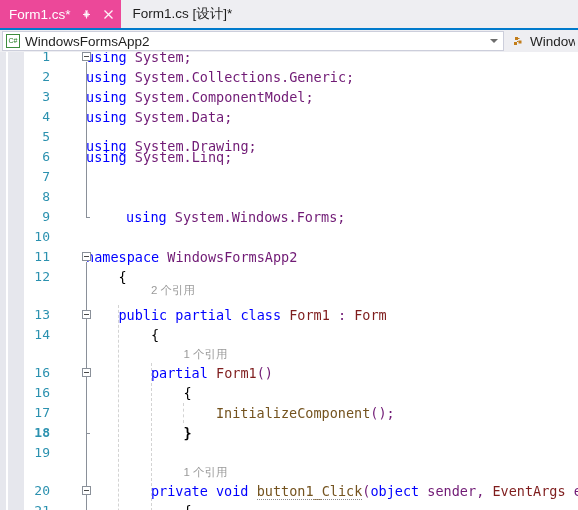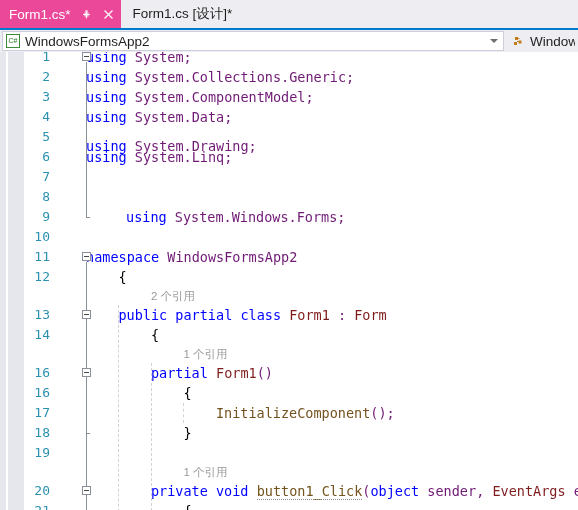--- a/index.html
+++ b/index.html
@@ -275,28 +275,28 @@
         <div class="row" style="top: 35px;"><span class="ln">3</span><span class="code" style="left: 86px;"><span class="kw">using</span><span class="txt"> System.ComponentModel;</span></span></div>
         <div class="row" style="top: 55px;"><span class="ln">4</span><span class="code" style="left: 86px;"><span class="kw">using</span><span class="txt"> System.Data;</span></span></div>
         <div class="row" style="top: 75px;"><span class="ln">5</span><span class="code" style="left: 86px; margin-top: 9px;"><span class="kw">using</span><span class="txt"> System.Drawing;</span></span></div>
         <div class="row" style="top: 95px;"><span class="ln">6</span><span class="code" style="left: 86px;"><span class="kw">using</span><span class="txt"> System.Linq;</span></span></div>
         <div class="row" style="top: 115px;"><span class="ln">7</span></div>
         <div class="row" style="top: 135px;"><span class="ln">8</span></div>
         <div class="row" style="top: 155px;"><span class="ln">9</span><span class="code" style="left: 86px; margin-left: 40px;"><span class="kw">using</span><span class="txt"> System.Windows.Forms;</span></span></div>
         <div class="row" style="top: 175px;"><span class="ln">10</span></div>
         <div class="row" style="top: 195px;"><span class="ln">11</span><span class="code" style="left: 86px;"><span class="kw">namespace</span><span class="txt"> WindowsFormsApp2</span></span></div>
         <div class="row" style="top: 215px;"><span class="ln">12</span><span class="code" style="left: 118.48px;"><span class="pun">{</span></span></div>
-        <div class="codelens" style="top: 235px; left: 150.96px;">2 个引用</div>
+        <div class="codelens" style="top: 229px; left: 150.96px;">2 个引用</div>
         <div class="row" style="top: 253px;"><span class="ln">13</span><span class="code" style="left: 118.48px;"><span class="kw">public partial class</span><span class="txt"> </span><span class="typ">Form1</span><span class="txt"> : </span><span class="typ">Form</span></span></div>
         <div class="row" style="top: 273px;"><span class="ln">14</span><span class="code" style="left: 150.96px;"><span class="pun">{</span></span></div>
         <div class="codelens" style="top: 293px; left: 183.44px;">1 个引用</div>
         <div class="row" style="top: 311px;"><span class="ln">16</span><span class="code" style="left: 150.96px;"><span class="kw">partial</span><span class="txt"> </span><span class="typ">Form1</span><span class="txt">()</span></span></div>
         <div class="row" style="top: 331px;"><span class="ln">16</span><span class="code" style="left: 183.44px;"><span class="pun">{</span></span></div>
         <div class="row" style="top: 351px;"><span class="ln">17</span><span class="code" style="left: 215.92px;"><span class="mth">InitializeComponent</span><span class="txt">();</span></span></div>
-        <div class="row" style="top: 371px;"><span class="ln">18</span><span class="code" style="left: 183.44px;"><span class="pun">}</span></span></div>
+        <div class="row" style="top: 371px; font-weight: bold;"><span class="ln">18</span><span class="code" style="left: 183.44px;"><span class="pun">}</span></span></div>
         <div class="row" style="top: 391px;"><span class="ln">19</span></div>
         <div class="codelens" style="top: 411px; left: 183.44px;">1 个引用</div>
         <div class="row" style="top: 429px; padding-left: 36px;"><span class="ln">20</span><span class="code" style="left: 150.96px;"><span class="kw">private void</span><span class="txt"> </span><span class="mth rename-underline">button1_Click</span><span class="txt">(</span><span class="kw">object</span><span class="txt"> sender, </span><span class="typ">EventArgs</span><span class="txt"> e)</span></span></div>
         <div class="row" style="top: 449px;"><span class="ln">21</span><span class="code" style="left: 183.44px;"><span class="pun">{</span></span></div>
         <div class="fold-box" style="top: 0px;"></div>
         <div class="fold-line" style="top: 10px; height: 155px; left: 86px;"></div>
         <div class="fold-tick" style="top: 165px; left: 86px;"></div>
         <div class="fold-box" style="top: 200px;"></div>
         <div class="fold-line" style="top: 210px; height: 329px; left: 86px;"></div>
         <div class="fold-box" style="top: 258px;"></div>

